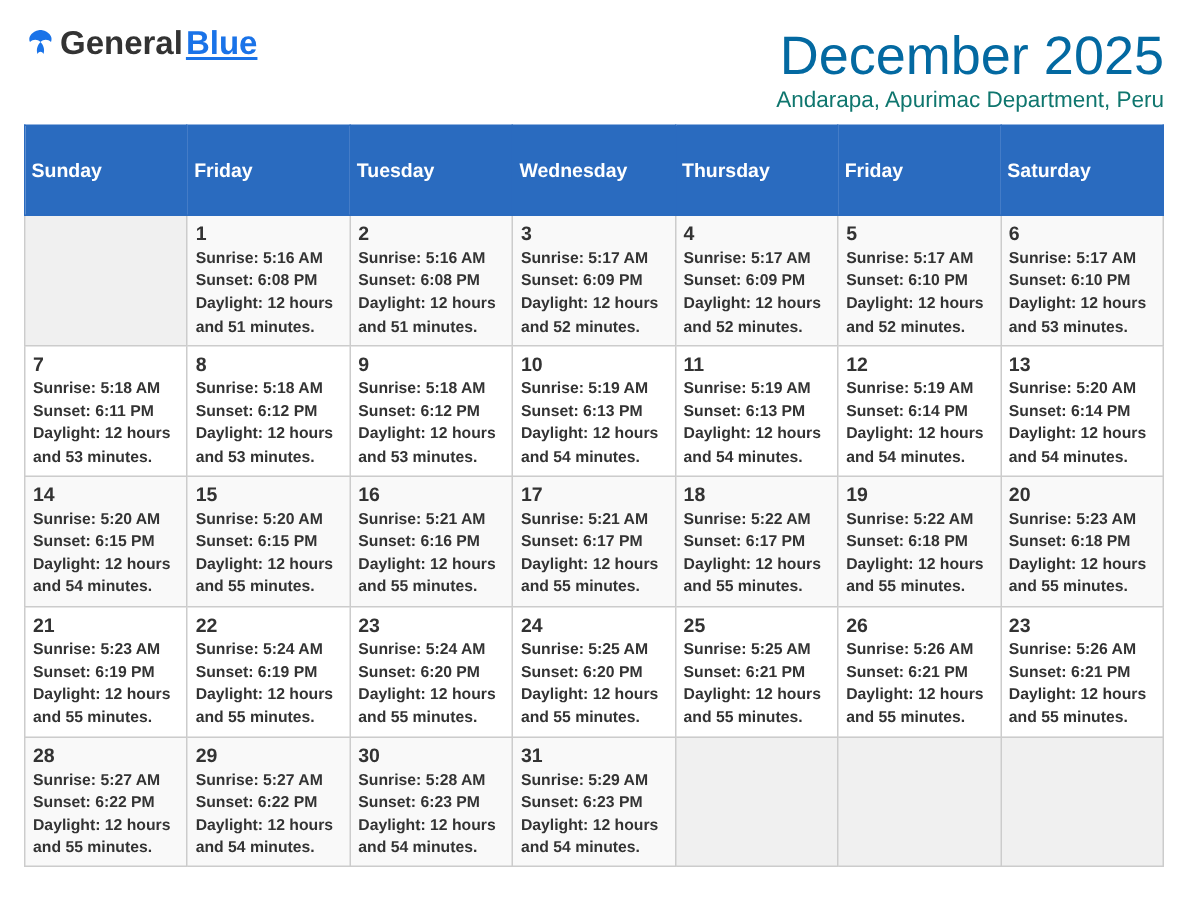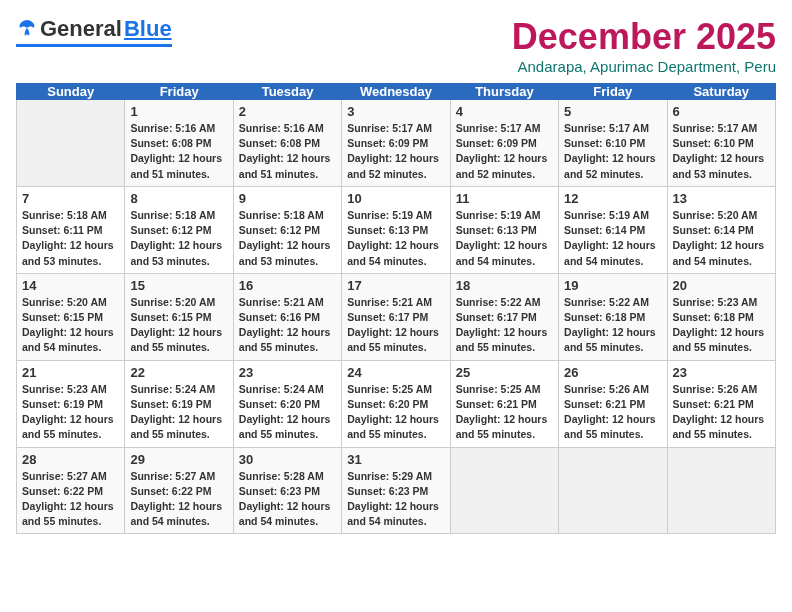--- a/index.html
+++ b/index.html
@@ -11,58 +11,57 @@
       padding: 16px;
     }
     .header {
       display: flex;
       justify-content: space-between;
       align-items: flex-start;
       margin-bottom: 8px;
     }
     .logo {
       display: flex;
-      flex-direction: column;
       align-items: flex-start;
     }
     .logo-row {
       display: flex;
       align-items: center;
       gap: 2px;
     }
     .logo-underline {
       width: 100%;
       height: 3px;
       background: #1a73e8;
       margin-top: 2px;
     }
     .title-block {
       text-align: right;
     }
     .month-year {
       font-size: 36px;
-      font-weight: bold;
-      color: #be185d;
+      font-weight: normal;
+      color: #0369a1;
     }
     .location {
       font-size: 15px;
       color: #0f766e;
     }
     table {
       width: 100%;
       border-collapse: collapse;
       table-layout: fixed;
     }
     thead tr th {
       background: #2a6bbf;
       color: #fff;
       font-size: 13px;
       font-weight: bold;
-      padding: 0 4px;
-      text-align: center;
+      padding: 22px 4px;
+      text-align: left;
       border: 1px solid #2a6bbf;
     }
     tbody tr td {
       border: 1px solid #ccc;
       vertical-align: top;
       padding: 4px 5px;
       font-size: 10.5px;
       color: #333;
       min-height: 80px;
       height: 85px;

